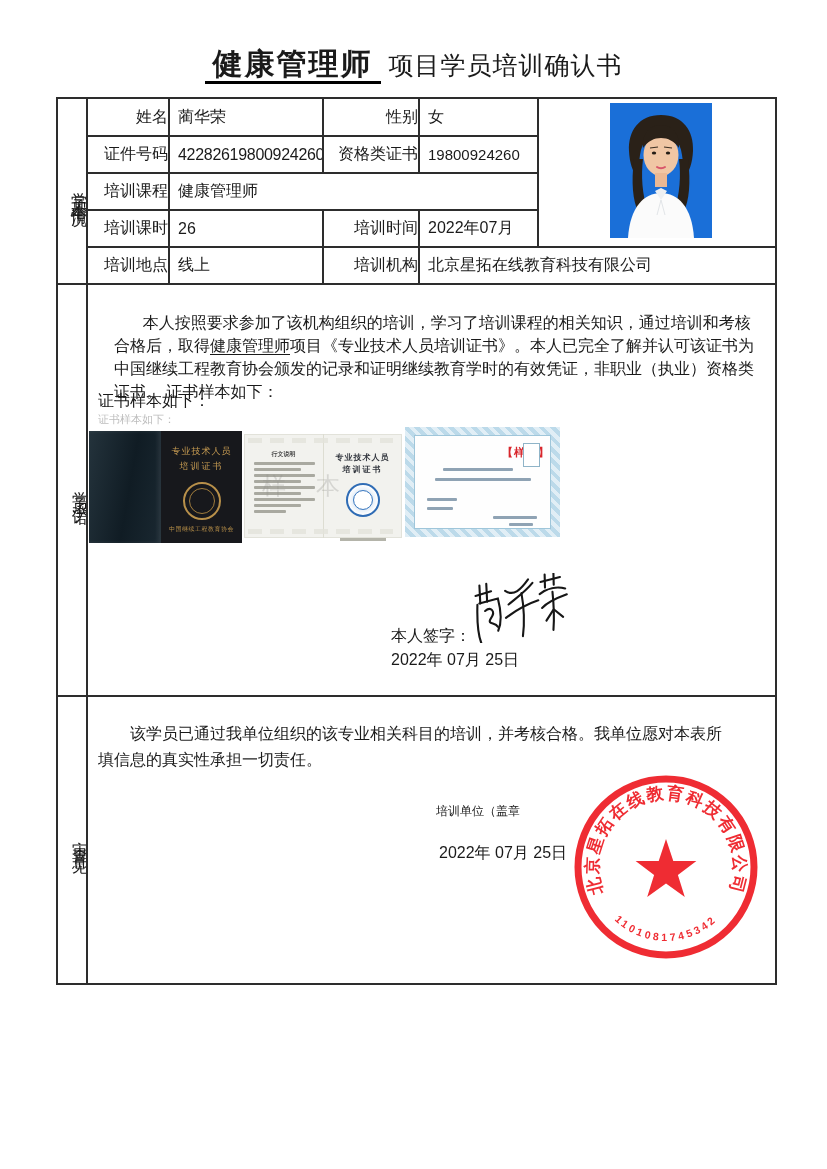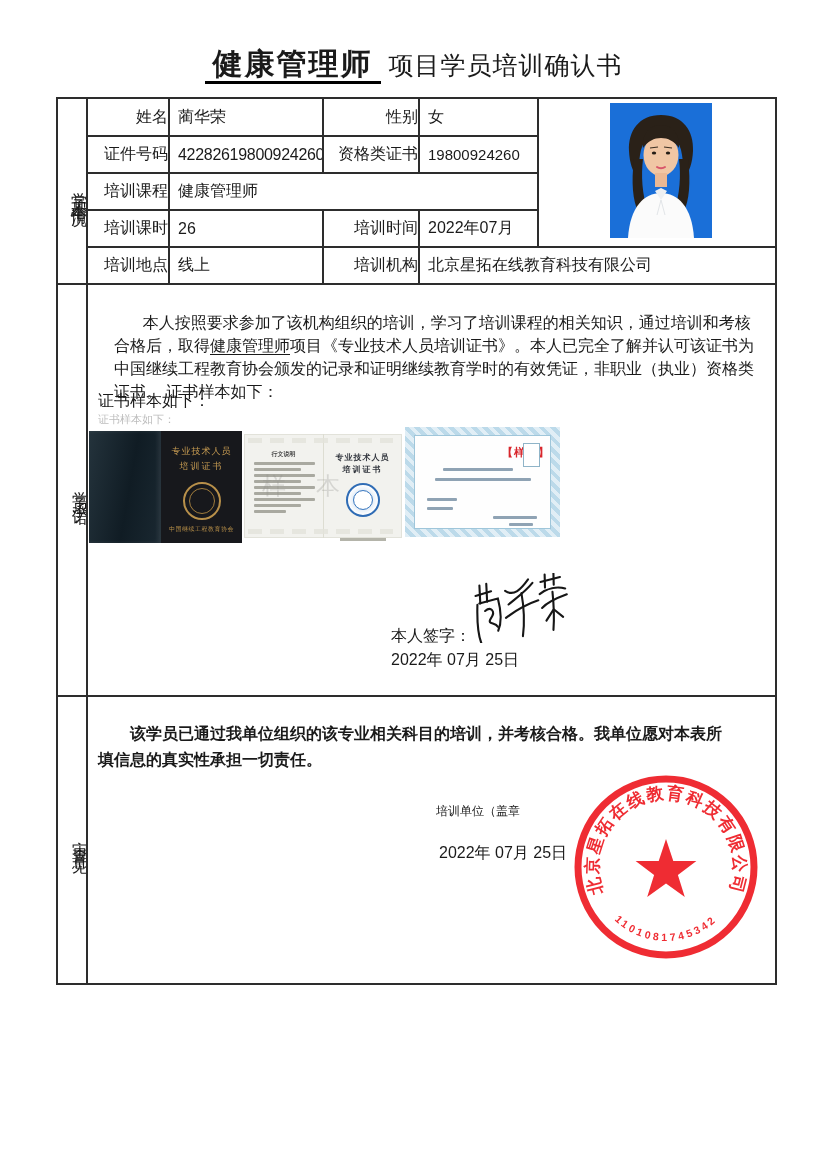--- a/index.html
+++ b/index.html
@@ -54,21 +54,21 @@
   .cert-sample{left:316px;top:0;width:155px;height:110px;background:#bcdaea;background-image:repeating-linear-gradient(45deg,rgba(255,255,255,0.55) 0 4px,transparent 4px 8px);}
   .cert-sample .inner{position:absolute;left:9px;top:8px;right:9px;bottom:8px;background:#fefefe;border:1px solid #9fc6da;}
   .cert-sample .badge{position:absolute;top:9px;left:0;width:100%;text-align:right;font-size:11px;color:#d8262c;font-weight:bold;letter-spacing:1px;}
   .cert-sample .pbox{position:absolute;top:7px;right:10px;width:15px;height:22px;border:1px solid #8fb4c8;background:#fff;}
   .sline{position:absolute;height:3px;background:#8fa3b4;border-radius:1px;}
   
   .sign-label{position:absolute;left:303px;top:341px;font-size:16px;}
   .sign-svg{position:absolute;left:383px;top:288px;}
   .sign-date{position:absolute;left:303px;top:365px;font-size:16px;}
   
-  .review-text{position:absolute;left:10px;top:24px;width:628px;font-size:16px;line-height:26px;text-indent:2em;margin:0;font-weight:bold;}
+  .review-text{position:absolute;left:10px;top:24px;width:628px;font-size:16px;line-height:26px;text-indent:2em;margin:0;}
   .review-org{position:absolute;left:348px;top:106px;font-size:12px;}
   .review-date{position:absolute;left:351px;top:146px;font-size:16px;}
   .seal-svg{position:absolute;left:478px;top:70px;mix-blend-mode:multiply;}
 </style>
 </head>
 <body>
 
 <div class="doc-title">
   <span class="hl">健康管理师</span><span class="rest">项目学员培训确认书</span>
 </div>

